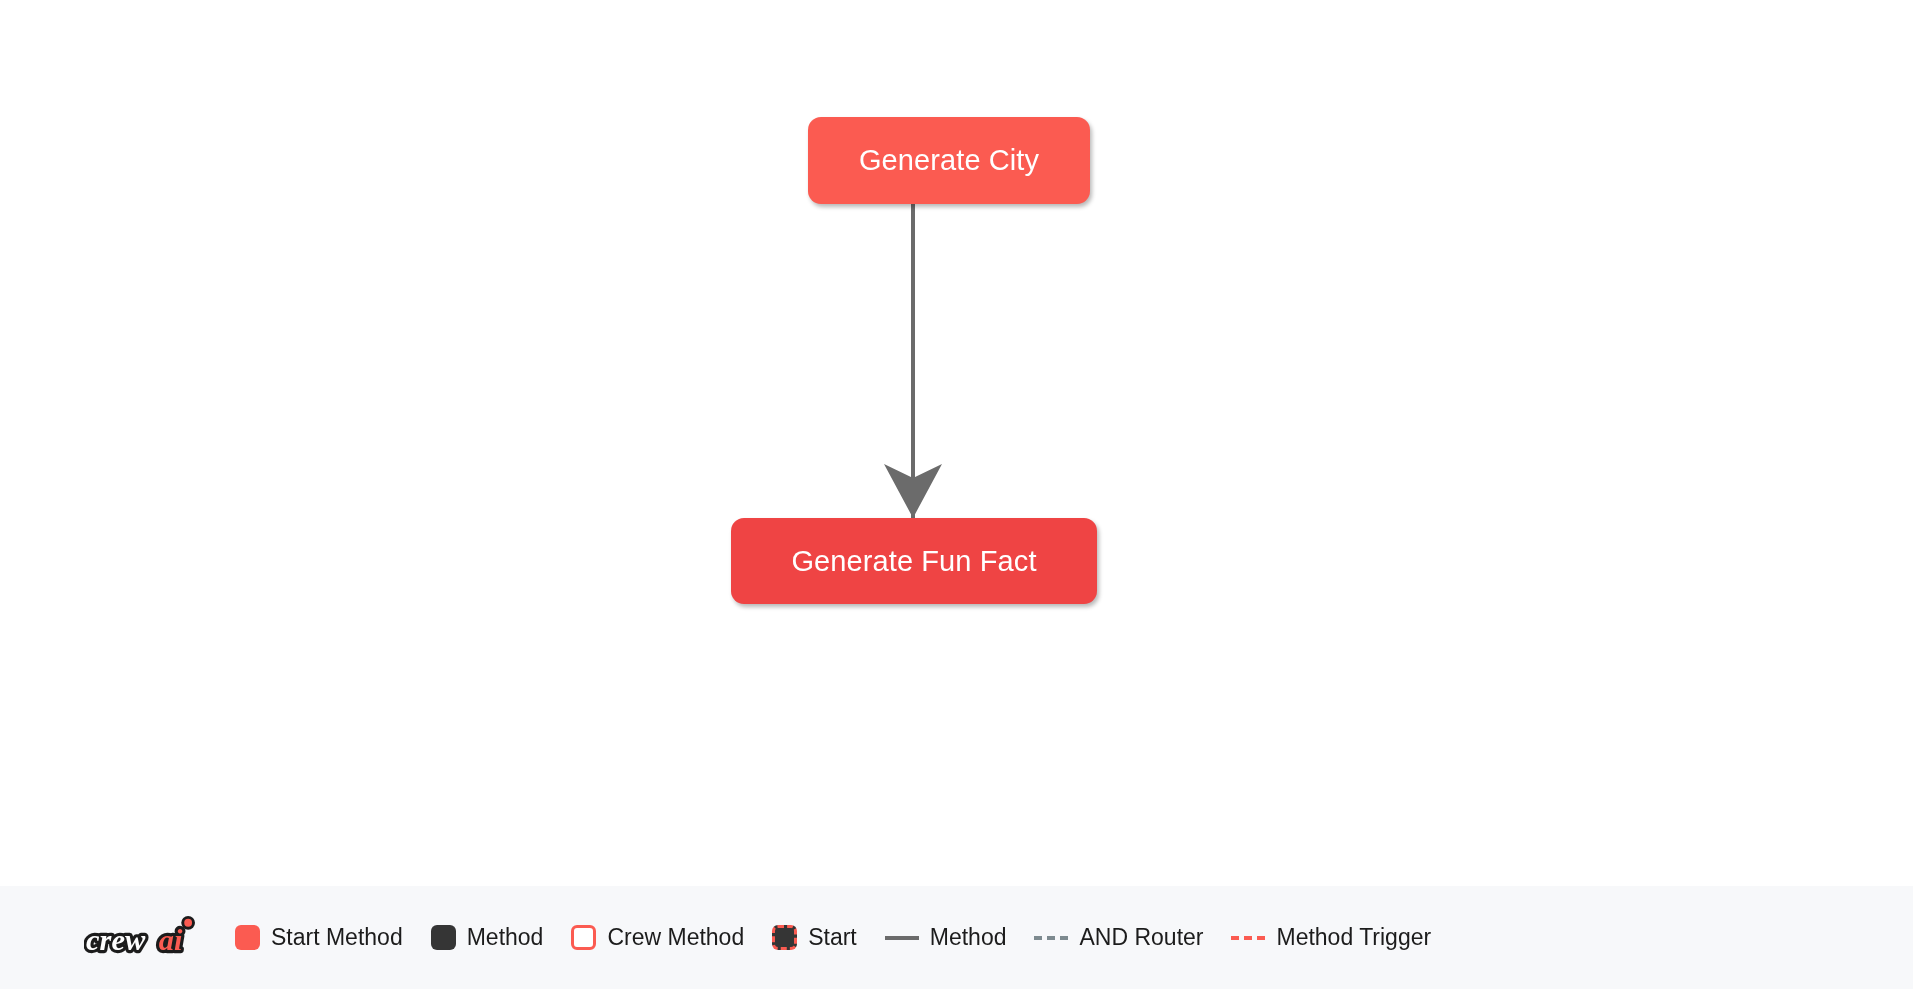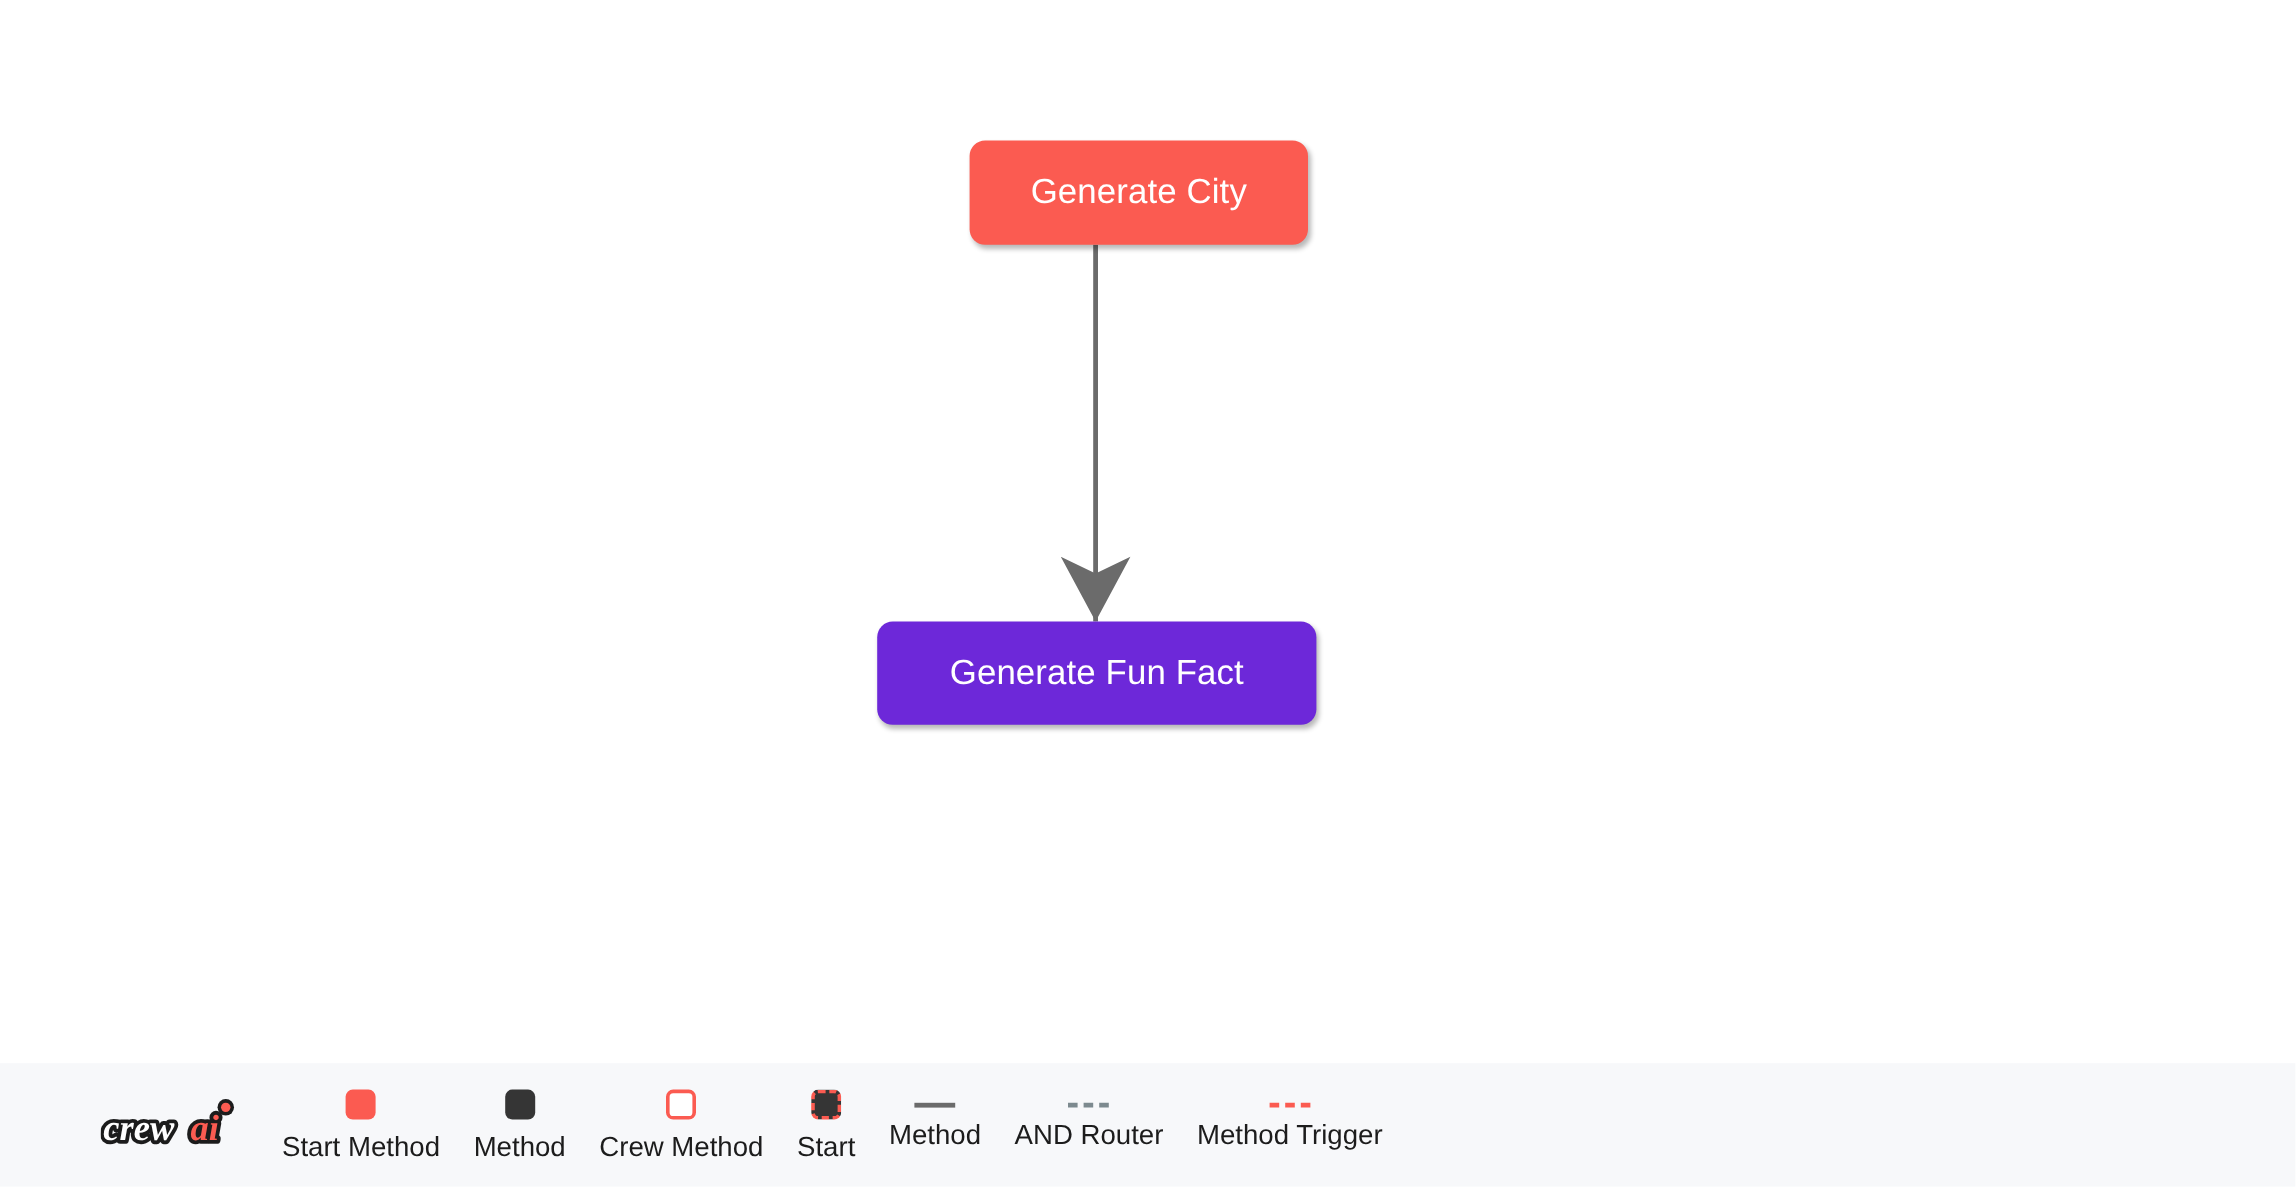--- a/index.html
+++ b/index.html
@@ -53,21 +53,21 @@
     white-space: nowrap;
     box-shadow: 2px 3px 4px rgba(0, 0, 0, 0.28);
     user-select: none;
   }
 
   .node-start {
     background: #fb5b51;
   }
 
   .node-method {
-    background: #6d28d9;
+    background: #ef4444;
   }
 
   
   #legend-bar {
     position: absolute;
     left: 0;
     top: 886px;
     width: 1913px;
     height: 103px;
     background: #f7f8fa;
@@ -89,21 +89,20 @@
     display: flex;
     align-items: center;
     gap: 28px;
   }
 
   .legend-item {
     display: flex;
     align-items: center;
     gap: 11px;
     white-space: nowrap;
-    flex-direction: column;
   }
 
   .legend-label {
     font-size: 23px;
     color: #1c1c1c;
     line-height: 1;
   }
 
   .swatch {
     width: 25px;

